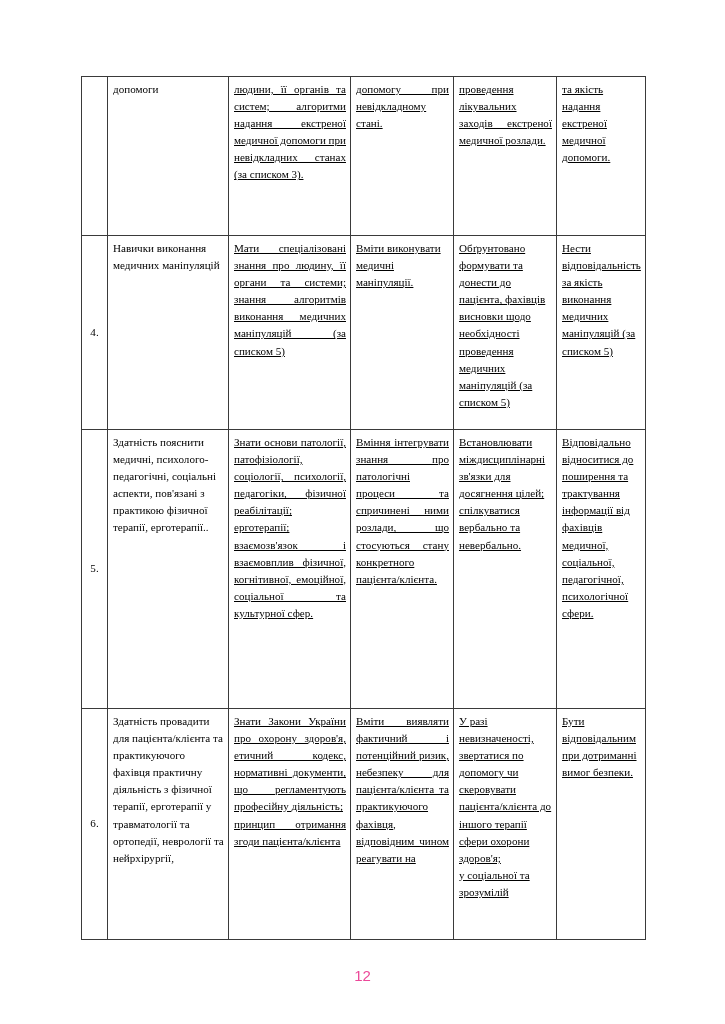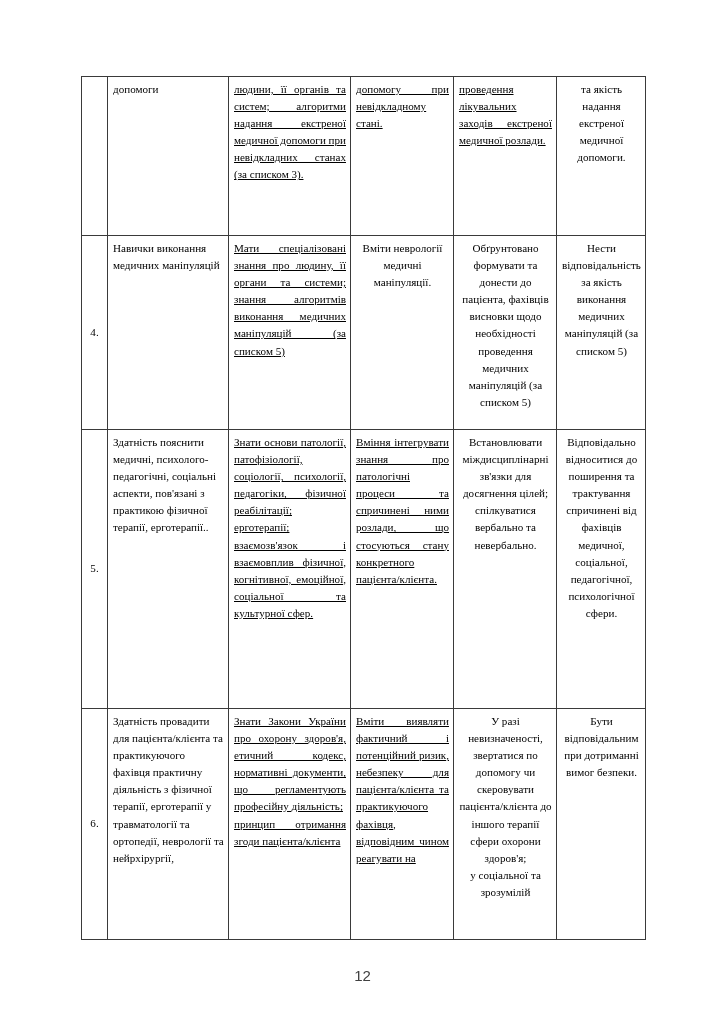--- a/index.html
+++ b/index.html
@@ -62,21 +62,22 @@
     padding-left: 2px;
     padding-right: 2px;
   }
 
   
   td.col-one {
     text-align: left;
   }
 
   td.col-five {
-    text-align: center;
+    text-align: left;
+    text-decoration: underline;
   }
 
   td.just {
     text-align: justify;
     text-decoration: underline;
   }
 
   
   tr.row-continued td { height: 150px; }
   tr.row-4 td { height: 185px; margin-top: 12px; }
@@ -87,21 +88,21 @@
   }
 
   .page-number {
     position: absolute;
     left: 0;
     top: 967px;
     width: 725px;
     text-align: center;
     font-family: "Liberation Sans", "DejaVu Sans", sans-serif;
     font-size: 15px;
-    color: #404040;
+    color: #ec4899;
   }
 </style>
 </head>
 <body>
 
 <div class="page">
 
   <table class="doc-table">
     <colgroup>
       <col class="c-num">
@@ -119,32 +120,32 @@
         <td class="just">людини, її органів та систем; алгоритми надання екстреної медичної допомоги при невідкладних станах (за списком 3).</td>
         <td class="just">допомогу при невідкладному стані.</td>
         <td class="just">проведення лікувальних заходів екстреної медичної розлади.</td>
         <td class="col-five">та якість надання екстреної медичної допомоги.</td>
       </tr>
 
       <tr class="row-4">
         <td class="num-cell">4.</td>
         <td class="col-one">Навички виконання медичних маніпуляцій</td>
         <td class="just">Мати спеціалізовані знання про людину, її органи та системи; знання алгоритмів виконання медичних маніпуляцій (за списком 5)</td>
-        <td class="col-five">Вміти неврології медичні маніпуляції.</td>
+        <td class="col-five">Вміти виконувати медичні маніпуляції.</td>
         <td class="col-five">Обґрунтовано формувати та донести до пацієнта, фахівців висновки щодо необхідності проведення медичних маніпуляцій (за списком 5)</td>
         <td class="col-five">Нести відповідальність за якість виконання медичних маніпуляцій (за списком 5)</td>
       </tr>
 
       <tr class="row-5">
         <td class="num-cell">5.</td>
         <td class="col-one">Здатність пояснити медичні, психолого-педагогічні, соціальні аспекти, пов'язані з практикою фізичної терапії, ерготерапії..</td>
         <td class="just">Знати основи патології, патофізіології, соціології, психології, педагогіки, фізичної реабілітації; ерготерапії; взаємозв'язок і взаємовплив фізичної, когнітивної, емоційної, соціальної та культурної сфер.</td>
         <td class="just">Вміння інтегрувати знання про патологічні процеси та спричинені ними розлади, що стосуються стану конкретного пацієнта/клієнта.</td>
         <td class="col-five">Встановлювати міждисциплінарні зв'язки для досягнення цілей; спілкуватися вербально та невербально.</td>
-        <td class="col-five">Відповідально відноситися до поширення та трактування спричинені від фахівців медичної, соціальної, педагогічної, психологічної сфери.</td>
+        <td class="col-five">Відповідально відноситися до поширення та трактування інформації від фахівців медичної, соціальної, педагогічної, психологічної сфери.</td>
       </tr>
 
       <tr class="row-6">
         <td class="num-cell">6.</td>
         <td class="col-one">Здатність провадити для пацієнта/клієнта та практикуючого фахівця практичну діяльність з фізичної терапії, ерготерапії у травматології та ортопедії, неврології та нейрхірургії,</td>
         <td class="just">
             <div class="para">Знати Закони України про охорону здоров'я, етичний кодекс, нормативні документи, що регламентують професійну діяльність;</div>
             <div class="para">принцип отримання згоди пацієнта/клієнта</div>
           </td>
         <td class="just">Вміти виявляти фактичний і потенційний ризик, небезпеку для пацієнта/клієнта та практикуючого фахівця, відповідним чином реагувати на</td>

